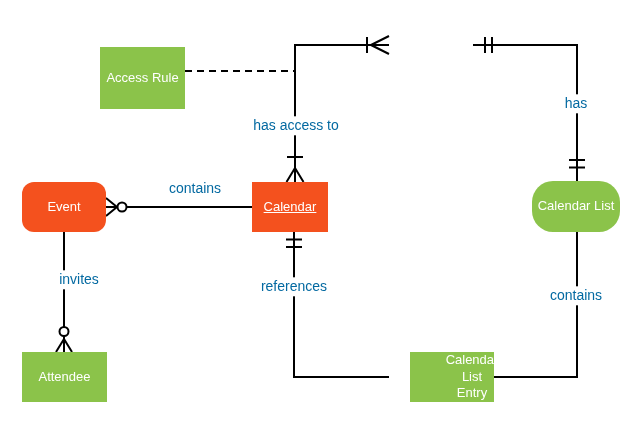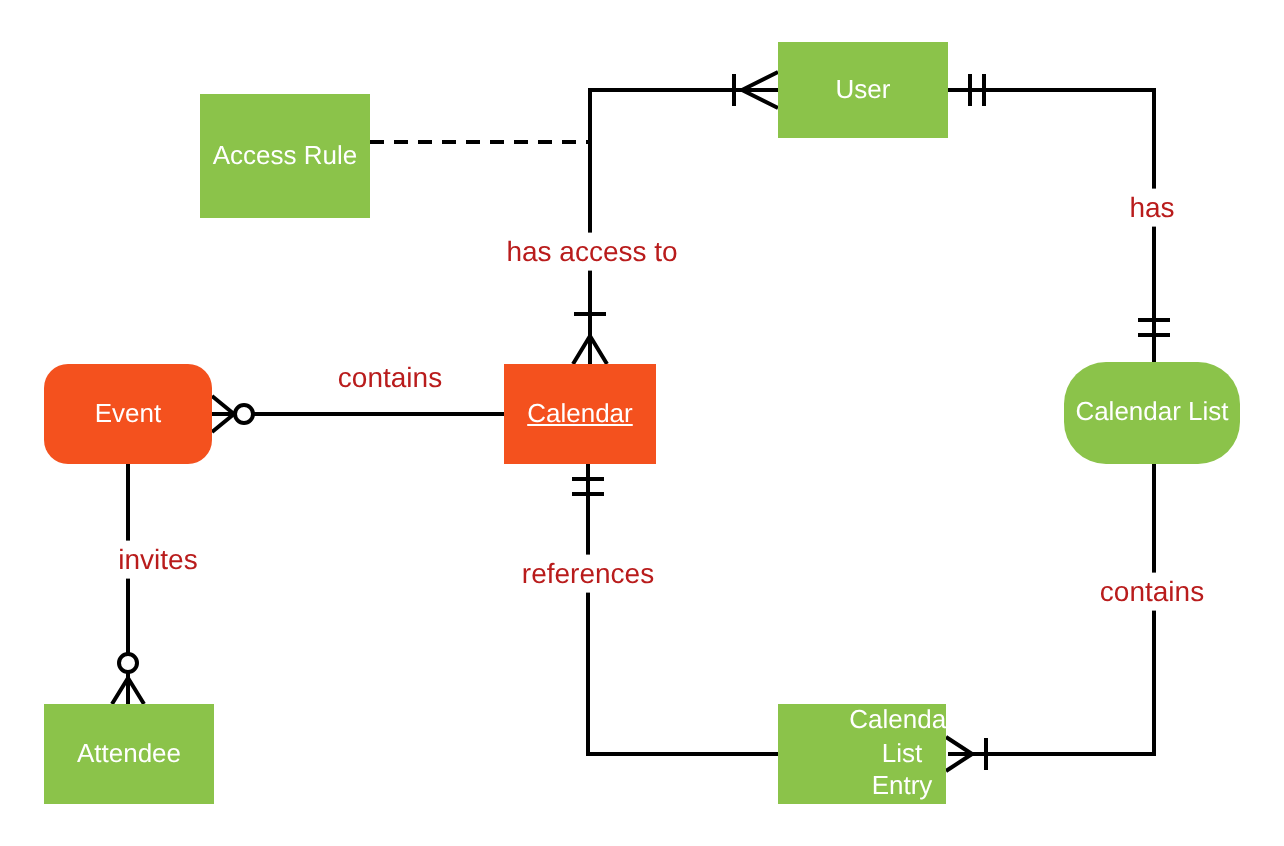--- a/index.html
+++ b/index.html
@@ -10,31 +10,31 @@
   #wires{position:absolute;left:0;top:0;width:642px;height:423px;}
   .entity{
     position:absolute;display:flex;align-items:center;justify-content:center;
     color:#ffffff;font-size:13px;font-weight:500;text-align:center;line-height:1.3;
     padding:0 4px;box-sizing:border-box;
   }
   .entity.green{background:#8BC34A;}
   .entity.orange{background:#F4511E;}
   .rel-label{
     position:absolute;transform:translate(-50%,-50%);
-    background:#ffffff;color:#b91c1c;font-size:14px;line-height:1.1;
+    background:#ffffff;color:#0369a1;font-size:14px;line-height:1.1;
     padding:2px 4px;white-space:nowrap;
   }
   
   #ent-event{left:22px;top:182px;width:84px;height:50px;border-radius:12px;}
   #ent-calendar{left:252px;top:182px;width:76px;height:50px;text-decoration:underline;}
   #ent-access-rule{left:100px;top:47px;width:85px;height:62px;}
   #ent-user{left:389px;top:21px;width:85px;height:48px;}
   #ent-calendar-list{left:532px;top:181px;width:88px;height:51px;border-radius:21px;}
   #ent-attendee{left:22px;top:352px;width:85px;height:50px;}
-  #ent-calendar-list-entry{left:389px;top:352px;width:84px;height:50px;padding-left:44px;}
+  #ent-calendar-list-entry{left:410px;top:352px;width:84px;height:50px;padding-left:44px;}
   
   #lbl-contains-left{left:195px;top:189px;}
   #lbl-has-access-to{left:296px;top:126px;}
   #lbl-has{left:576px;top:104px;}
   #lbl-contains-right{left:576px;top:296px;}
   #lbl-references{left:294px;top:287px;}
   #lbl-invites{left:79px;top:280px;}
 </style>
 </head>
 <body>
@@ -97,21 +97,20 @@
           <path d="M64,336 V352 M64,339 L56,352 M64,339 L72,352"></path>
         </g>
       </g>
 
     </g>
   </svg>
 
   <div class="entity orange" id="ent-event">Event</div>
   <div class="entity orange" id="ent-calendar">Calendar</div>
   <div class="entity green" id="ent-access-rule">Access Rule</div>
-  <div class="entity green" id="ent-user">User</div>
   <div class="entity green" id="ent-calendar-list">Calendar List</div>
   <div class="entity green" id="ent-attendee">Attendee</div>
   <div class="entity green" id="ent-calendar-list-entry">Calendar List Entry</div>
 
   <span class="rel-label" id="lbl-contains-left">contains</span>
   <span class="rel-label" id="lbl-has-access-to">has access to</span>
   <span class="rel-label" id="lbl-has">has</span>
   <span class="rel-label" id="lbl-contains-right">contains</span>
   <span class="rel-label" id="lbl-references">references</span>
   <span class="rel-label" id="lbl-invites">invites</span>

